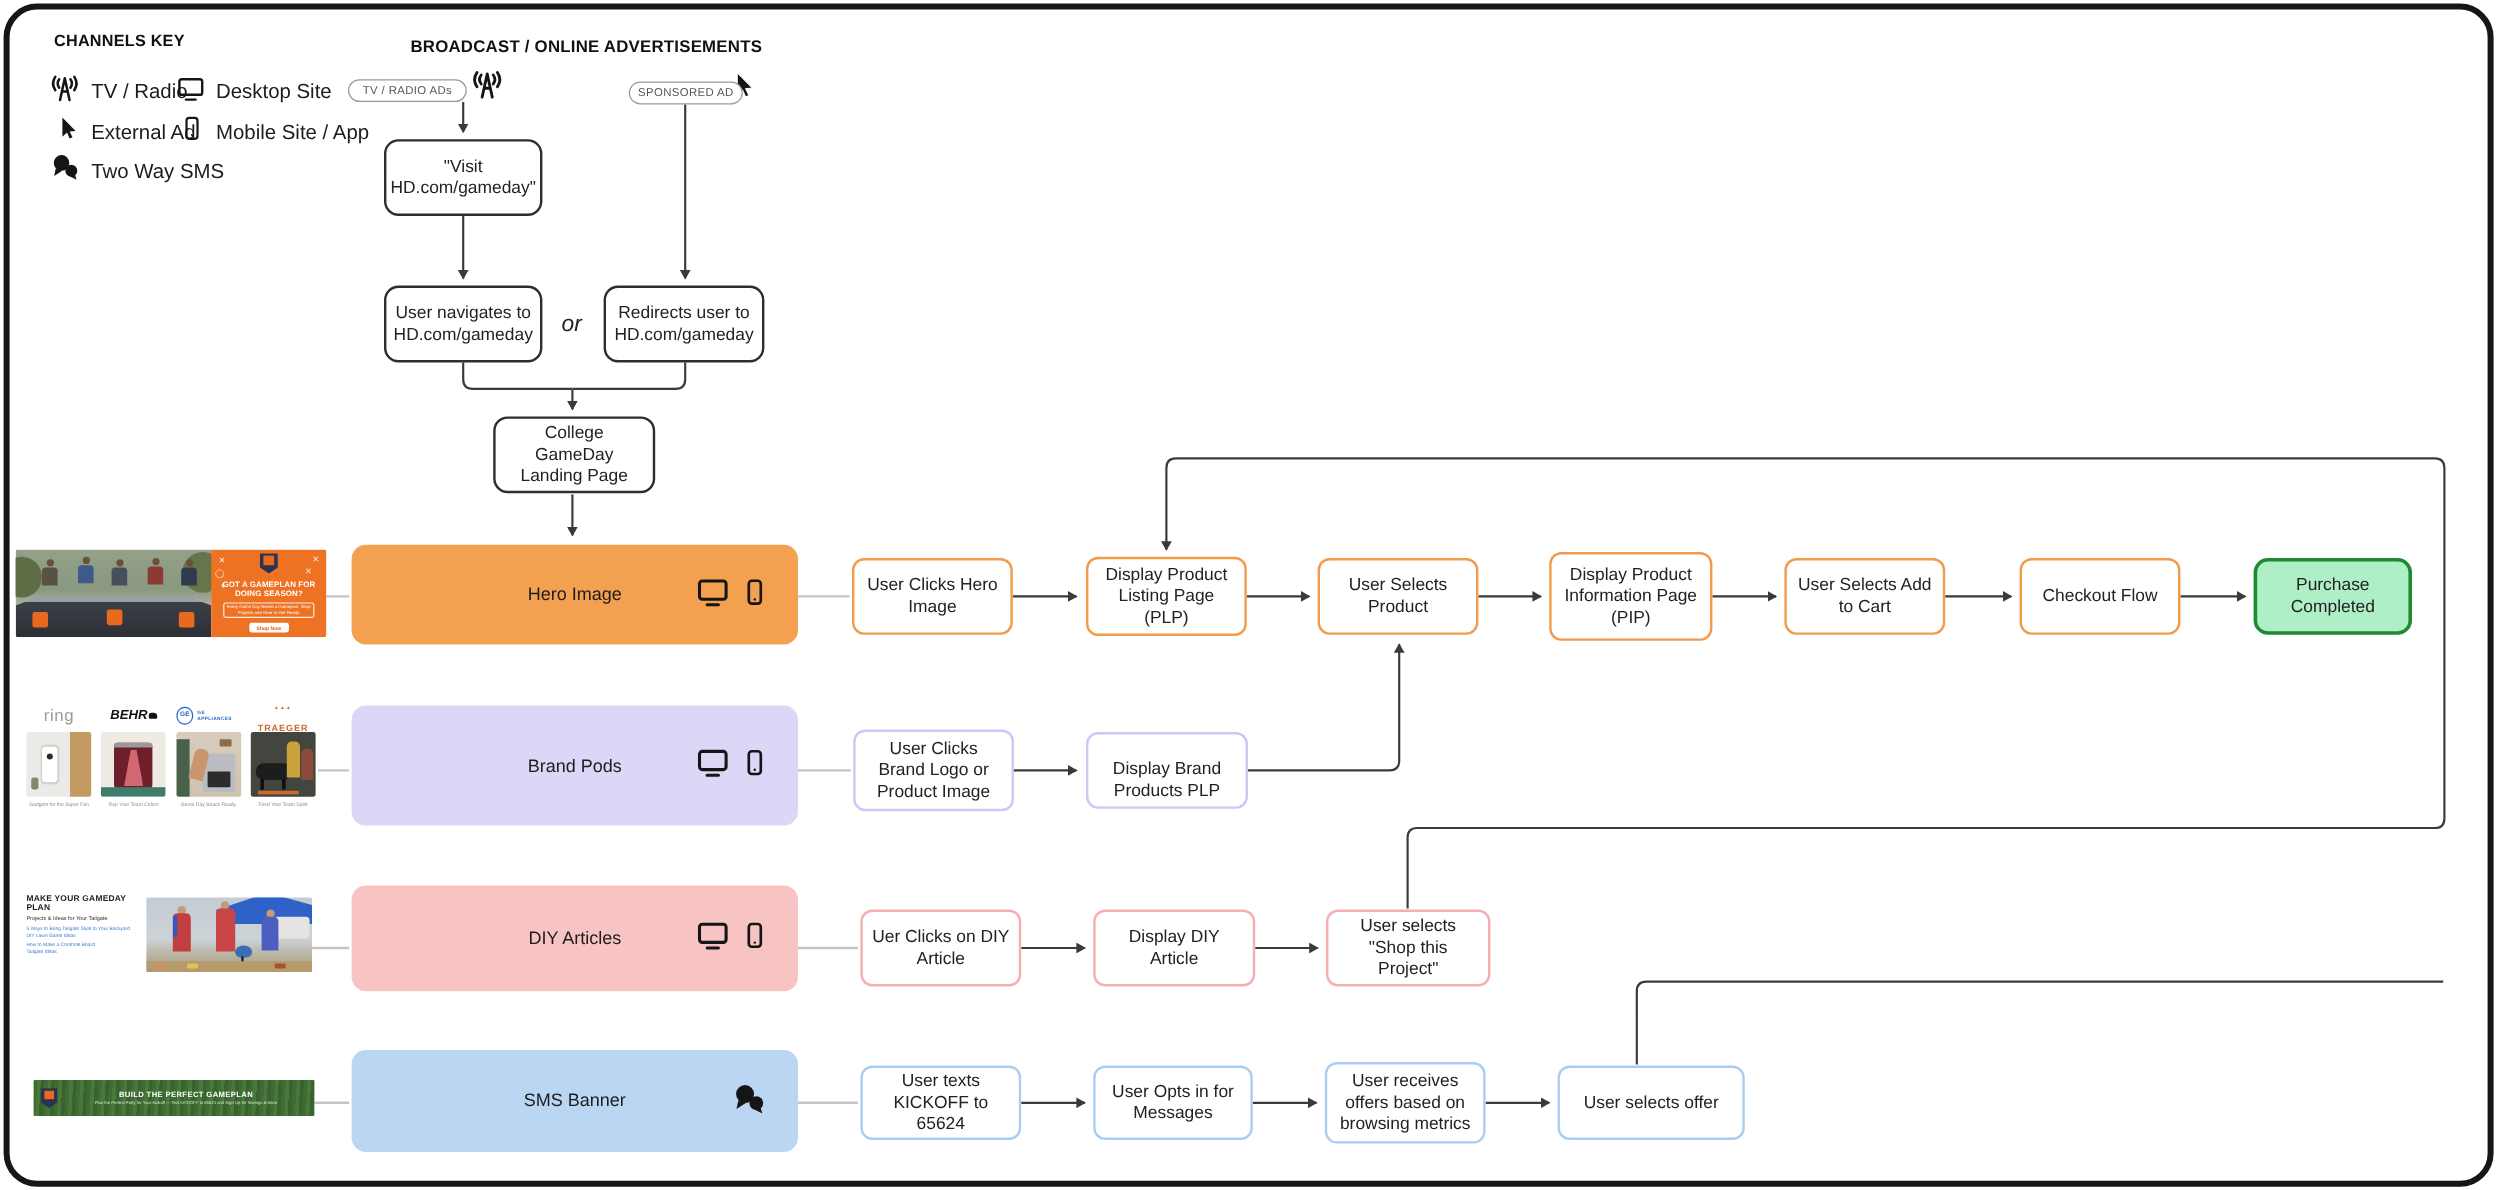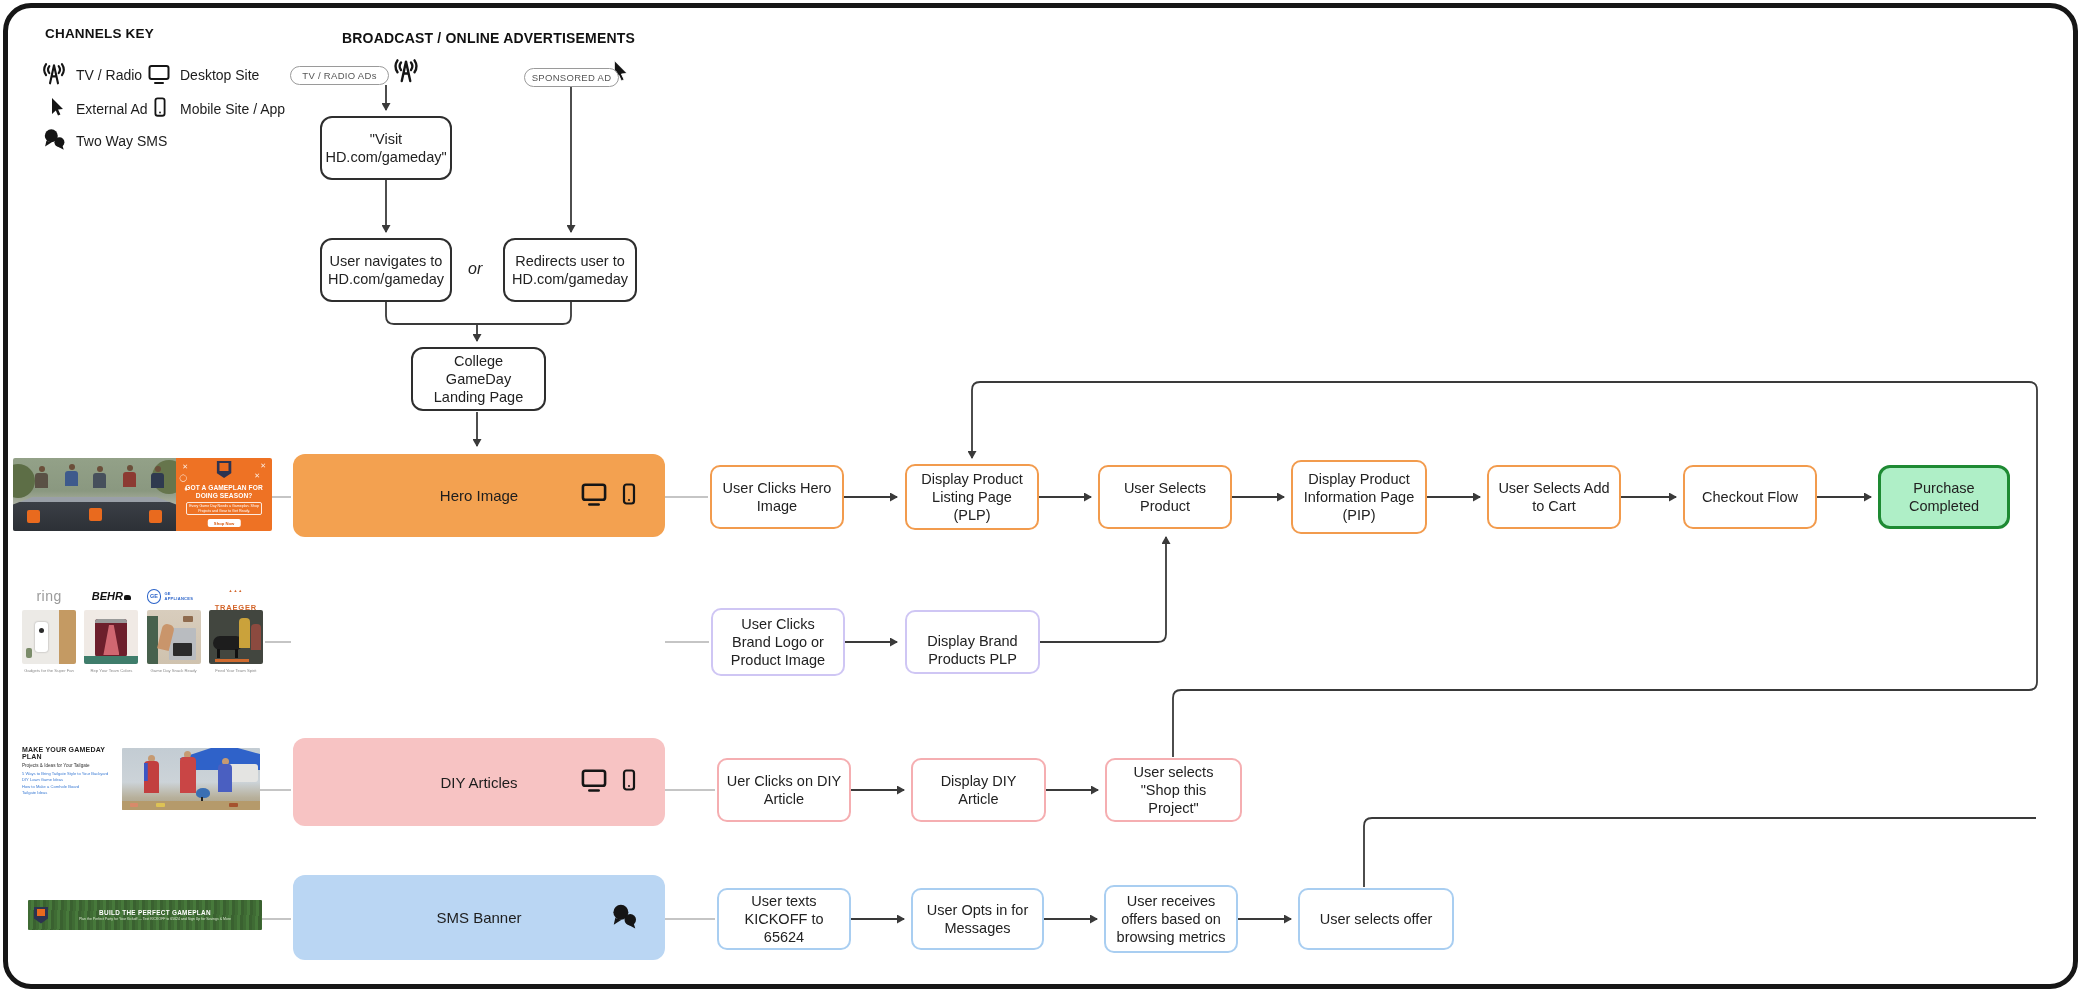--- a/index.html
+++ b/index.html
@@ -1,32 +1,32 @@
 <!DOCTYPE html>
 <html><head>
 <meta charset="utf-8">
 <style>
   html,body{margin:0;padding:0;background:#fff;}
   body{font-family:"Liberation Sans","DejaVu Sans",sans-serif;}
   #canvas{position:relative;width:2081px;height:992px;background:#fff;overflow:hidden;}
   .frame{position:absolute;inset:3px;border:5px solid #161616;border-radius:28px;pointer-events:none;z-index:50;}
   svg.connectors{position:absolute;left:0;top:0;width:2081px;height:992px;z-index:1;}
-  .klabel{position:absolute;font-size:14px;color:#1c1c1c;}
+  .klabel{position:absolute;font-size:17px;color:#1c1c1c;}
   .ktitle{position:absolute;font-size:13.5px;font-weight:bold;color:#111;letter-spacing:.2px;}
   .btitle{position:absolute;font-size:14px;font-weight:bold;color:#111;letter-spacing:.2px;}
   .pill{position:absolute;box-sizing:border-box;height:19px;background:#fff;border:1.5px solid #9a9a9a;border-radius:10px;display:flex;align-items:center;justify-content:center;font-size:9.5px;color:#555;letter-spacing:.3px;z-index:3;}
   .icon{position:absolute;display:flex;align-items:center;justify-content:center;}
   .node{position:absolute;box-sizing:border-box;display:flex;align-items:center;justify-content:center;text-align:center;background:#fff;border-radius:10px;font-size:14.5px;line-height:1.25;color:#222;padding:4px 7px;z-index:2;}
   .node.black{border:2.5px solid #2e2e2e;border-radius:12px;}
   .node.orange{border:2.5px solid #F29B4D;}
   .node.purple{border:2.5px solid #CFC6F4;}
   .node.pink{border:2.5px solid #F5AEB1;}
   .node.blue{border:2.5px solid #A9CEF1;}
   .node.green{background:#AFEFC7;border:3px solid #1E8A33;border-radius:12px;}
-  .orlabel{position:absolute;font-size:16px;font-style:italic;color:#222;z-index:2;}
+  .orlabel{position:absolute;font-size:19px;font-style:italic;color:#222;z-index:2;}
   .band{position:absolute;left:293px;width:372px;border-radius:12px;display:flex;align-items:center;justify-content:center;z-index:2;}
   .band .blabel{font-size:15px;font-weight:500;color:#1d1d1d;}
   .band .bicons{position:absolute;right:24px;top:50%;transform:translateY(-50%);display:flex;gap:7px;align-items:center;}
   .band.hero{background:#F3A150;top:454px;height:83px;}
   .band.brand{background:#DCD6F7;top:588px;height:100px;}
   .band.diy{background:#F7C3C3;top:738px;height:88px;}
   .band.sms{background:#BAD6F3;top:875px;height:85px;}
   .thumb{position:absolute;overflow:hidden;z-index:2;}
   
   .ht-photo{position:absolute;left:0;top:0;width:63%;height:100%;background:linear-gradient(180deg,#93a188 0%,#8a9880 45%,#b8b9ae 70%,#a7a79c 100%);}
@@ -206,20 +206,33 @@
       <span><svg width="32" height="28" viewBox="0 0 24 24" fill="none" stroke="#151515" stroke-width="2.2">
             <rect x="2.5" y="4" width="19" height="13" rx="2"></rect>
             <path d="M8 21 h8" stroke-linecap="round"></path>
           </svg></span>
       <span><svg width="24" height="30" viewBox="0 0 24 24" fill="none" stroke="#151515" stroke-width="2.2">
             <rect x="7" y="2.5" width="10" height="19" rx="2.5"></rect>
             <circle cx="12" cy="18" r="1" fill="#151515" stroke="none"></circle>
           </svg></span>
     </span>
   </div>
+  <div class="band brand">
+    <span class="blabel">Brand Pods</span>
+    <span class="bicons">
+      <span><svg width="32" height="28" viewBox="0 0 24 24" fill="none" stroke="#151515" stroke-width="2.2">
+            <rect x="2.5" y="4" width="19" height="13" rx="2"></rect>
+            <path d="M8 21 h8" stroke-linecap="round"></path>
+          </svg></span>
+      <span><svg width="24" height="30" viewBox="0 0 24 24" fill="none" stroke="#151515" stroke-width="2.2">
+            <rect x="7" y="2.5" width="10" height="19" rx="2.5"></rect>
+            <circle cx="12" cy="18" r="1" fill="#151515" stroke="none"></circle>
+          </svg></span>
+    </span>
+  </div>
   <div class="band sms">
     <span class="blabel">SMS Banner</span>
     <span class="bicons">
       <span><svg width="34" height="30" viewBox="0 0 24 24">
             <circle cx="9.5" cy="9" r="6" fill="#151515"></circle>
             <path d="M5 13.5 L3.8 19 L10 15 Z" fill="#151515"></path>
             <circle cx="17" cy="15" r="4.6" fill="#151515"></circle>
             <path d="M19.8 18 L21 22 L15.8 19.2 Z" fill="#151515"></path>
           </svg></span>
     </span>

